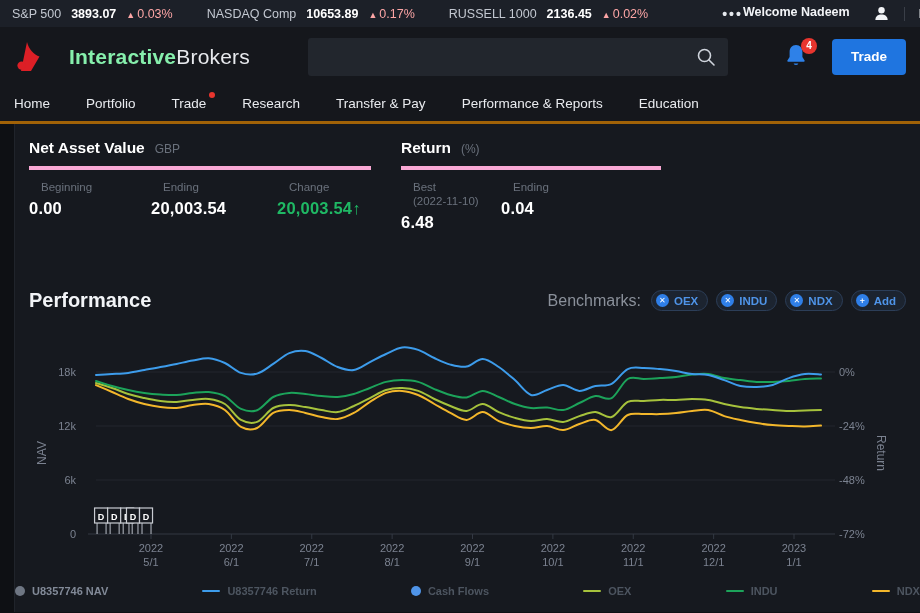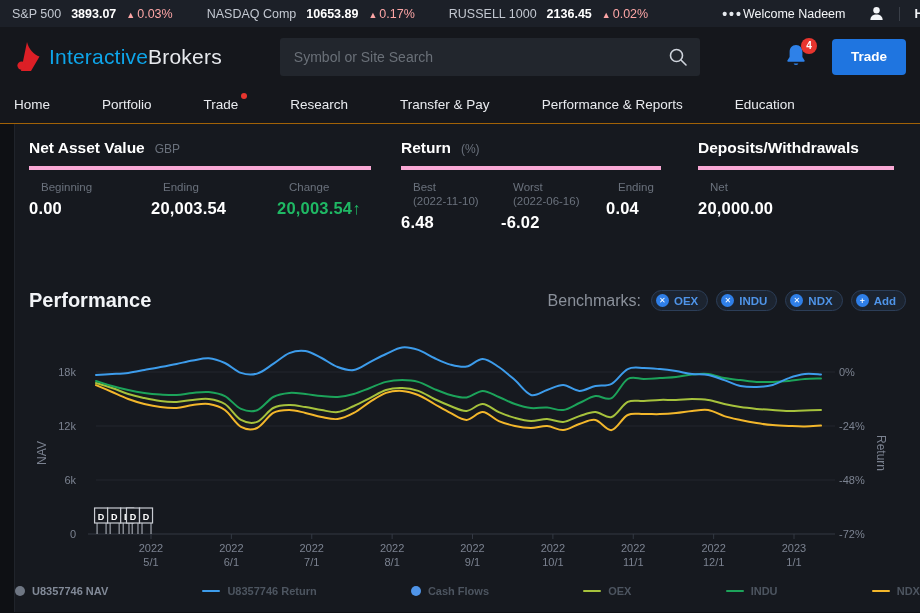--- a/index.html
+++ b/index.html
@@ -15,28 +15,28 @@
     height:27px; background:#1c2028; display:flex; align-items:center;
     padding:0 12px; white-space:nowrap;
   }
   .tk-group { display:flex; align-items:center; gap:10px; margin-right:34px; }
   .tk-name { color:#c3c8d1; font-size:12.5px; }
   .tk-val  { color:#ffffff; font-weight:bold; font-size:12.5px; }
   .tk-chg  { color:#fca5a5; font-size:12.5px; }
   .tk-arrow{ font-size:9px; margin-right:2px; }
   .tk-more { color:#e6e9ee; letter-spacing:2px; font-weight:bold; margin-left:40px; font-size:14px; }
   .tk-right{ margin-left:auto; display:flex; align-items:center; gap:10px; }
-  .tk-welcome { color:#f2f4f7; font-weight:normal; font-size:12.5px; display:flex; align-items:center; gap:23px; }
+  .tk-welcome { color:#f2f4f7; font-weight:bold; font-size:12.5px; display:flex; align-items:flex-start; gap:23px; }
   .tk-sep { width:1px; height:14px; background:#3a3f48; margin:0 4px; }
   .tk-help { color:#f2f4f7; font-weight:bold; font-size:12.5px; display:flex; align-items:center; gap:7px; }
   
   .header { height:59px; background:#15171c; display:flex; align-items:center; padding:0 14px; }
   .brand { display:flex; align-items:center; gap:8px; }
   .brand-text { font-size:21px; letter-spacing:.2px; }
-  .brand-text b { font-weight:normal; color:#0ea5e9; }
+  .brand-text b { font-weight:bold; color:#86efac;margin-left:20px; }
   .brand-text span { font-weight:300; color:#e7e9ed; }
   .searchbox {
     position:relative; margin-left:58px; width:420px; height:38px;
     background:#22262d; border-radius:3px; display:flex; align-items:center;
   }
   .searchbox input {
     background:transparent; border:none; outline:none; color:#dfe3e9;
     font-size:14px; padding:0 40px 0 14px; width:100%;
     font-family:"Liberation Sans","DejaVu Sans",sans-serif;
   }
@@ -48,22 +48,22 @@
     position:absolute; top:-5px; right:-7px; min-width:16px; height:16px; border-radius:8px;
     background:#e8352e; color:#fff; font-size:10px; font-weight:bold;
     display:flex; align-items:center; justify-content:center; padding:0 4px;
   }
   .trade-btn {
     width:74px; height:36px; background:#1f75e0; border:none; border-radius:4px;
     color:#fff; font-size:13.5px; font-weight:bold; cursor:pointer;
     font-family:"Liberation Sans","DejaVu Sans",sans-serif;
   }
   
-  .nav { height:38px; background:#15171c; display:flex; align-items:center; padding:0 14px; gap:52px;
-         border-bottom:1px solid #a16207; }
+  .nav { height:38px; background:#15171c; display:flex; align-items:center; padding:0 14px; gap:36px;
+         border-bottom:3px solid #a16207; }
   .nav-item { color:#e9ebef; font-size:13.5px; cursor:pointer; position:relative; }
   .nav-dot { position:absolute; top:-4px; right:-9px; width:6px; height:6px; border-radius:50%; background:#e8352e; }
   
   .main { margin-left:14px; height:488px; background:#16191f; border-left:1px solid #20242b; }
   .stats { display:flex; padding:15px 14px 0 14px; }
   .stat-sec { }
   .stat-title { display:flex; align-items:baseline; gap:10px; padding-bottom:9px;
                 border-bottom:4px solid #f9a8d4; }
   .stat-title .t { font-size:15.5px; font-weight:bold; color:#fff; }
   .stat-title .u { font-size:12px; color:#6a717c; }
@@ -132,21 +132,20 @@
 
 <div class="header">
   <div class="brand">
     <svg width="27" height="31" viewBox="0 0 27 31">
       <path d="M7 30 L13 1 C14.6 8.2 20 13.6 25.5 15.6 L17 30 Z" fill="#dd1f26"></path>
       <circle cx="7.6" cy="24.6" r="4.2" fill="#dd1f26"></circle>
     </svg>
     <span class="brand-text"><b>Interactive</b><span>Brokers</span></span>
   </div>
   <div class="searchbox">
-    <input type="text" value="" placeholder="Symbol or Site Search" style="">
     <svg class="search-icon" width="20" height="20" viewBox="0 0 20 20">
       <circle cx="8.5" cy="8.5" r="6" fill="none" stroke="#cfd4dc" stroke-width="1.6"></circle>
       <line x1="13" y1="13" x2="18" y2="18" stroke="#cfd4dc" stroke-width="1.6" stroke-linecap="round"></line>
     </svg>
   </div>
   <div class="hdr-right">
     <div class="bell-wrap">
       <svg width="24" height="26" viewBox="0 0 24 26">
         <path d="M12 2 C8 2 5.6 5 5.6 9 L5.6 14 L3.4 17.6 C3.1 18.2 3.4 18.8 4.1 18.8 L19.9 18.8 C20.6 18.8 20.9 18.2 20.6 17.6 L18.4 14 L18.4 9 C18.4 5 16 2 12 2 Z" fill="#2e81e8"></path>
         <path d="M9.6 20.4 a2.6 2.6 0 0 0 4.8 0 Z" fill="#2e81e8"></path>
@@ -195,43 +194,27 @@
       <div class="stat-title">
         <span class="t">Return</span>
         <span class="u">(%)</span>
       </div>
       <div class="stat-cols">
         <div style="width:100px">
           <div class="stat-label">Best</div>
           <div class="stat-label">(2022-11-10)</div>
           <div class="stat-value">6.48</div>
         </div>
-        <div style="width:105px">
-          <div class="stat-label">Worst</div>
-          <div class="stat-label">(2022-06-16)</div>
-          <div class="stat-value">-6.02</div>
-        </div>
         <div>
           <div class="stat-label">Ending</div>
           <div class="stat-value">0.04</div>
         </div>
       </div>
     </div>
 
-    <div class="stat-sec" style="flex:1; margin-right:12px;">
-      <div class="stat-title">
-        <span class="t">Deposits/Withdrawals</span>
-      </div>
-      <div class="stat-cols">
-        <div>
-          <div class="stat-label">Net</div>
-          <div class="stat-value">20,000.00</div>
-        </div>
-      </div>
-    </div>
   </div>
 
   <div class="perf-head">
     <span class="perf-title">Performance</span>
     <div class="bench">
       <span class="bench-label">Benchmarks:</span>
       <div class="pill">
         <span class="pill-icon">✕</span>
         <span class="pill-text">OEX</span>
       </div>

